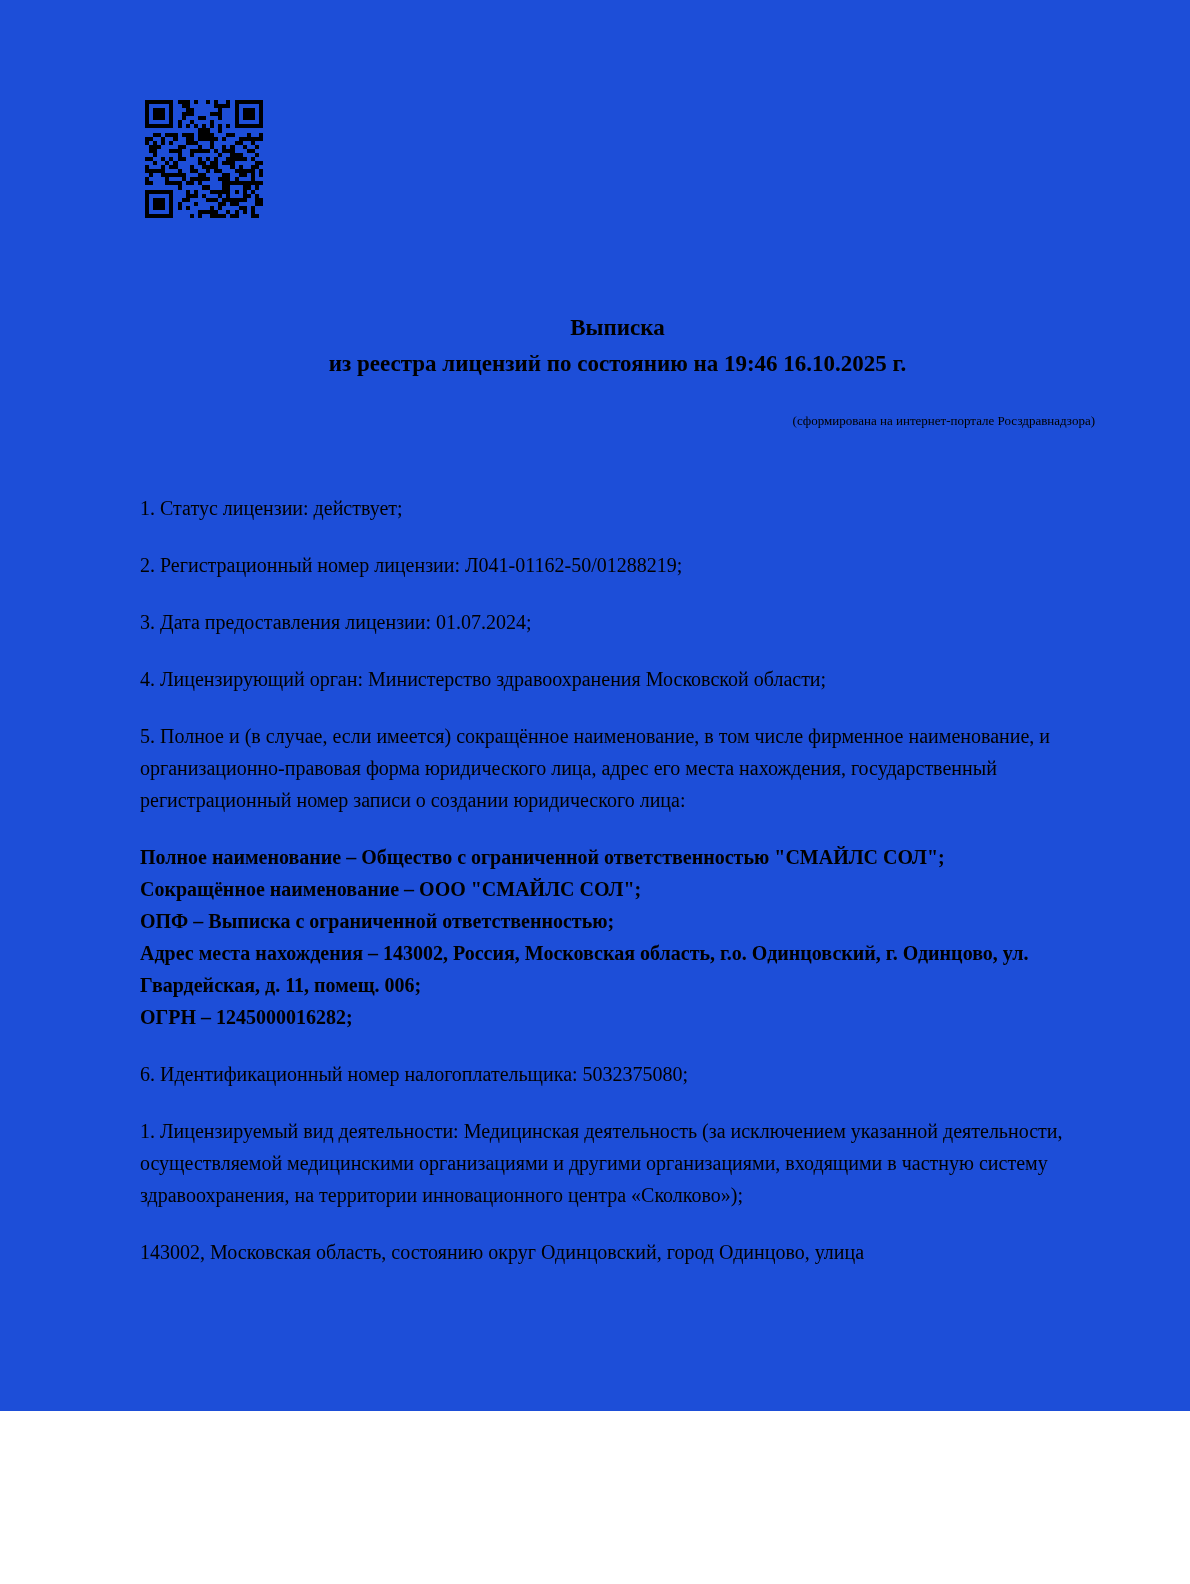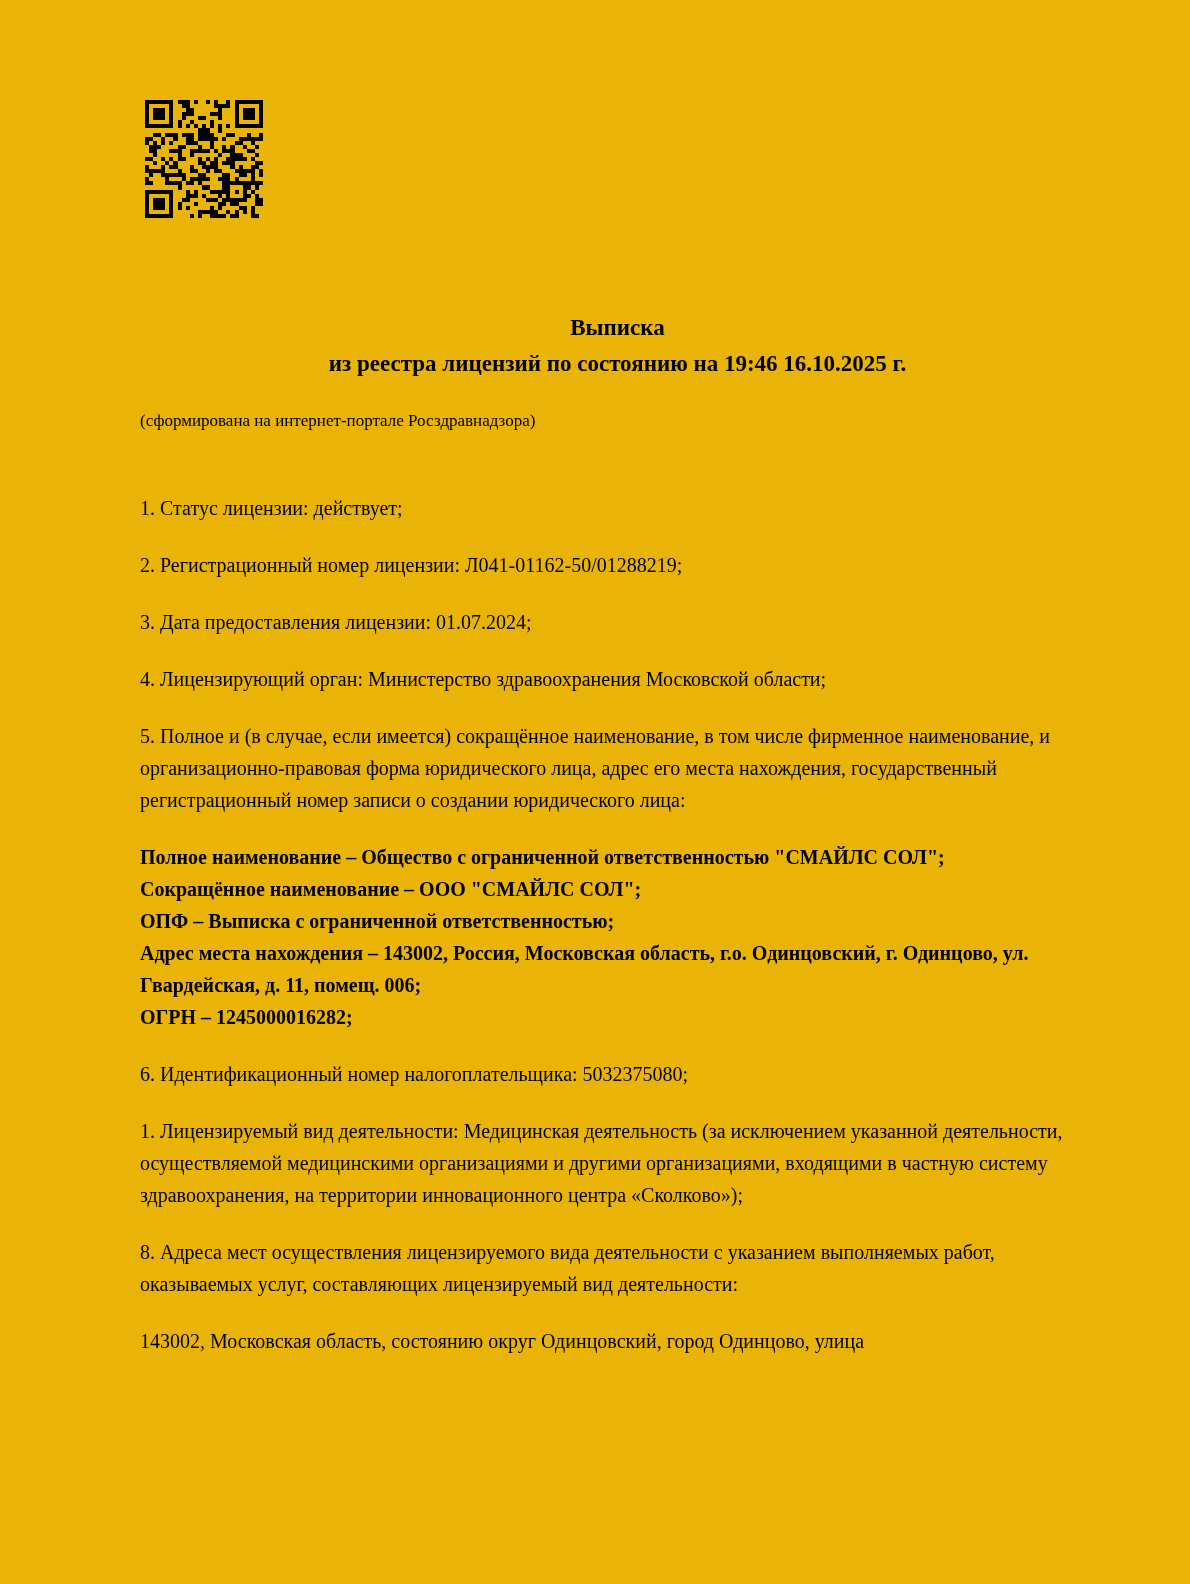--- a/index.html
+++ b/index.html
@@ -3,22 +3,22 @@
 <meta charset="utf-8">
 <style>
   html, body {
     margin: 0;
     padding: 0;
     background: #ffffff;
   }
   .page {
     position: relative;
     width: 1190px;
-    height: 1584px;
-    background: #eab308;
+    height: 1411px;
+    background: #1d4ed8;
     color: #000000;
     font-family: "Liberation Serif", "DejaVu Serif", serif;
     box-sizing: border-box;
     padding: 100px 67px 16px 140px;
     overflow: hidden;
   }
   .qr {
     width: 118px;
     height: 118px;
     margin-left: 5px;
@@ -29,22 +29,22 @@
   }
   .title-block {
     margin-top: 92px;
     text-align: center;
     font-weight: bold;
     font-size: 23px;
     line-height: 36px;
   }
   .subtitle {
     margin-top: 28px;
-    text-align: left;
-    font-size: 17px;
+    text-align: right;
+    font-size: 13px;
     line-height: 22px;
   }
   .body-text {
     margin-top: 60px;
     font-size: 20px;
     line-height: 32px;
   }
   .para {
     margin: 0 0 25px 0;
   }
@@ -489,19 +489,18 @@
         <p class="line">Сокращённое наименование – ООО "СМАЙЛС СОЛ";</p>
         <p class="line">ОПФ – Выписка с ограниченной ответственностью;</p>
         <p class="line">Адрес места нахождения – 143002, Россия, Московская область, г.о. Одинцовский, г. Одинцово, ул. Гвардейская, д. 11, помещ. 006;</p>
         <p class="line">ОГРН – 1245000016282;</p>
       </div>
 
       <p class="para">6. Идентификационный номер налогоплательщика: 5032375080;</p>
 
       <p class="para">1. Лицензируемый вид деятельности: Медицинская деятельность (за исключением указанной деятельности, осуществляемой медицинскими организациями и другими организациями, входящими в частную систему здравоохранения, на территории инновационного центра «Сколково»);</p>
 
-      <p class="para">8. Адреса мест осуществления лицензируемого вида деятельности с указанием выполняемых работ, оказываемых услуг, составляющих лицензируемый вид деятельности:</p>
 
       <p class="para">143002, Московская область, состоянию округ Одинцовский, город Одинцово, улица</p>
 
     </div>
   </div>
 </div>
 
 </body></html>

